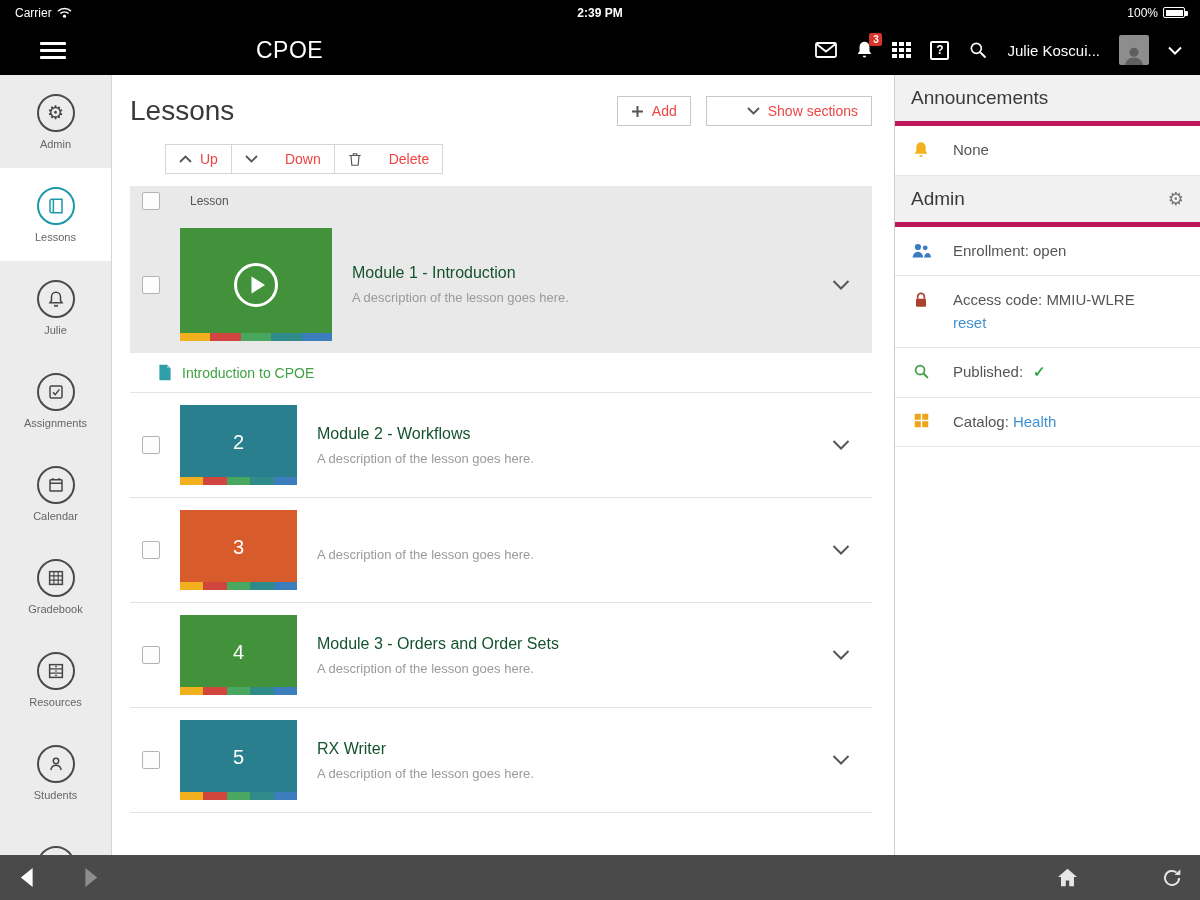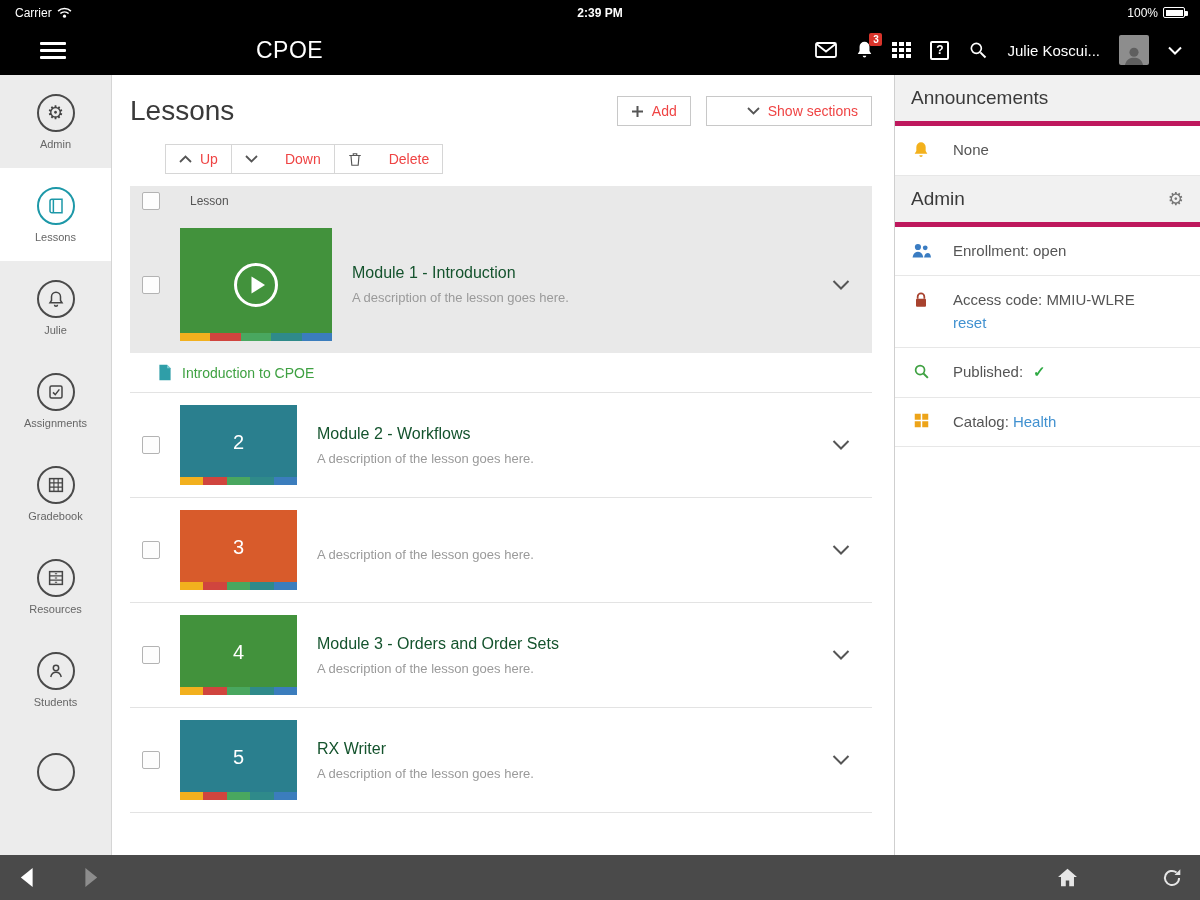--- a/index.html
+++ b/index.html
@@ -202,20 +202,29 @@
         <svg width="18" height="18" viewBox="0 0 24 24">
             <rect x="4" y="4" width="16" height="16" rx="2" fill="none" stroke="#454545" stroke-width="2"></rect>
             <path d="M8 12.5l3 3 5.5-7" fill="none" stroke="#454545" stroke-width="2"></path>
           </svg>
       </div>
       <div class="side-label">Assignments</div>
     </div>
     <div class="side-item">
       <div class="side-circle">
         <svg width="18" height="18" viewBox="0 0 24 24">
+            <rect x="4" y="5" width="16" height="15" rx="1" fill="none" stroke="#454545" stroke-width="2"></rect>
+            <path d="M4 9.5h16M8 5V2.8M16 5V2.8" stroke="#454545" stroke-width="2"></path>
+          </svg>
+      </div>
+      <div class="side-label">Calendar</div>
+    </div>
+    <div class="side-item">
+      <div class="side-circle">
+        <svg width="18" height="18" viewBox="0 0 24 24">
             <rect x="3.5" y="3.5" width="17" height="17" fill="none" stroke="#454545" stroke-width="2"></rect>
             <path d="M3.5 9.2h17M3.5 14.9h17M9.2 3.5v17M14.9 3.5v17" stroke="#454545" stroke-width="1.5"></path>
           </svg>
       </div>
       <div class="side-label">Gradebook</div>
     </div>
     <div class="side-item">
       <div class="side-circle">
         <svg width="18" height="18" viewBox="0 0 24 24">
             <rect x="3.5" y="3.5" width="17" height="17" fill="none" stroke="#454545" stroke-width="2"></rect>

